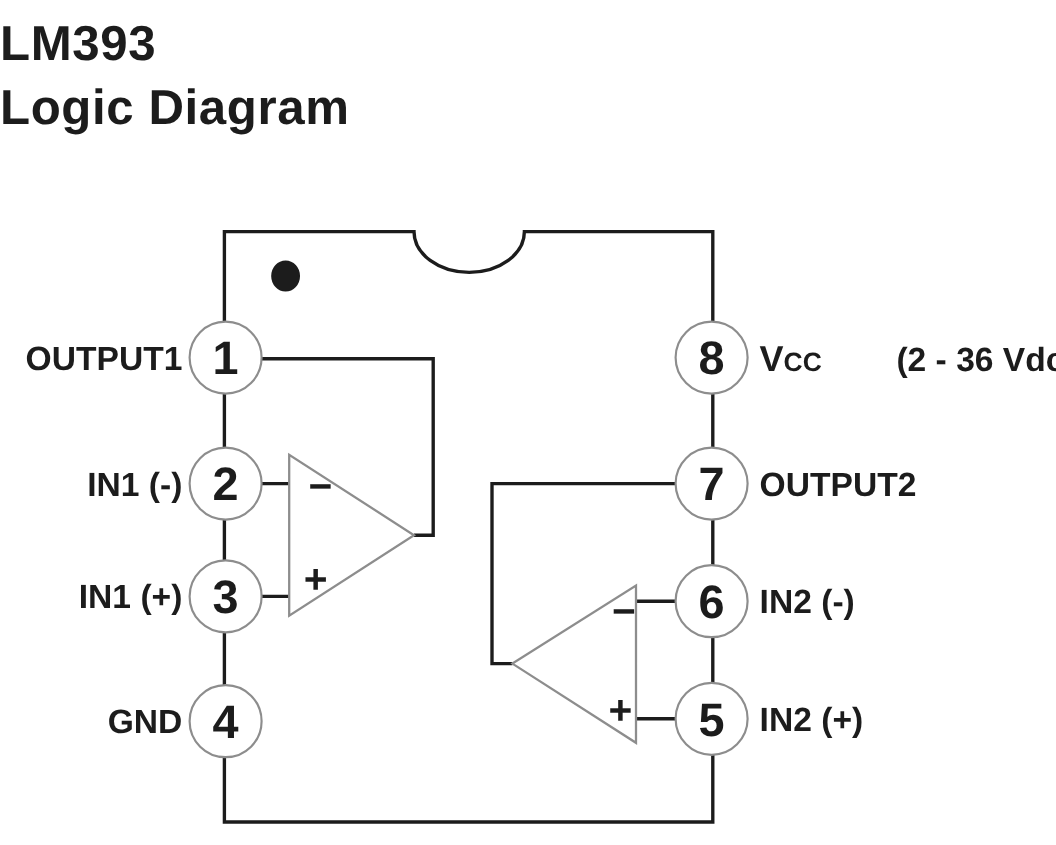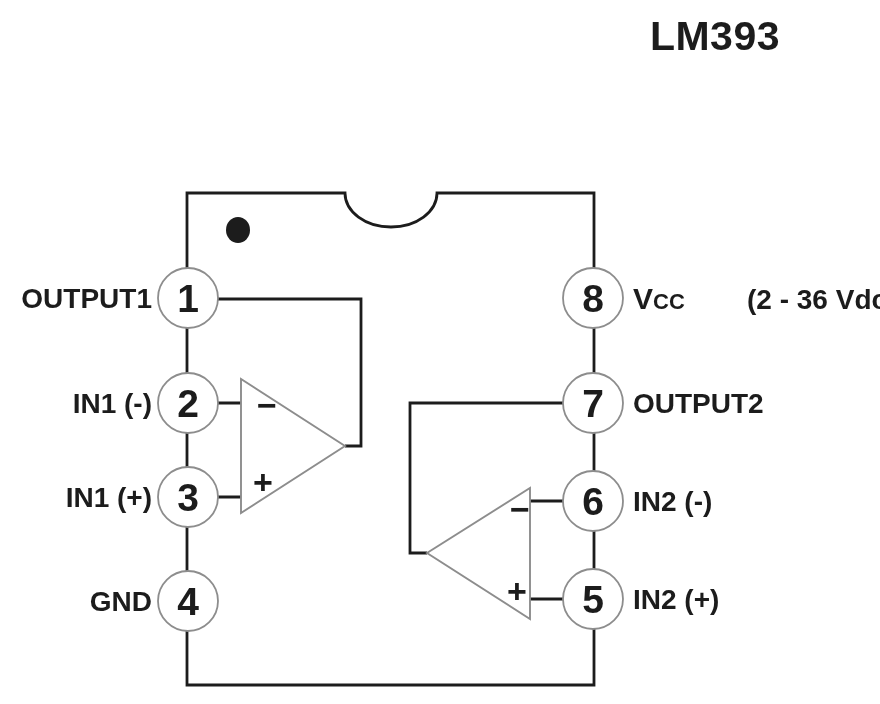--- a/index.html
+++ b/index.html
@@ -5,21 +5,21 @@
   html, body { margin: 0; padding: 0; }
   body {
     width: 880px; height: 704px;
     background: var(--color-background, #ffffff);
     font-family: "Liberation Sans", sans-serif;
     overflow: hidden;
   }
   .stage { position: relative; width: 880px; height: 704px; }
   .title-block {
     position: absolute; top: 10px; left: 0; width: 780px;
-    text-align: right;
+    text-align: left;
     font-weight: bold; font-size: 41px; line-height: 1.3;
     color: var(--color-text, #1c1c1c);
     letter-spacing: 0.5px;
   }
   svg.diagram { position: absolute; top: 0; left: 0; }
   .wire  { stroke: var(--color-line, #1c1c1c); stroke-width: 2.8; fill: none; }
   .outline { stroke: var(--color-line, #1c1c1c); stroke-width: 2.8; fill: none; stroke-linejoin: miter; }
   .tri   { stroke: var(--color-symbol, #8d8d8d); stroke-width: 1.9; fill: #ffffff; }
   .pin-circle { stroke: var(--color-symbol, #8d8d8d); stroke-width: 1.8; fill: #ffffff; }
   .dot   { fill: var(--color-line, #1c1c1c); }
@@ -33,20 +33,21 @@
   .vcc-note { font-size: 28px; font-weight: bold; }
   .sign { font-size: 34px; font-weight: bold; text-anchor: middle; fill: var(--color-line, #1c1c1c); }
 </style>
 </head>
 <body>
 
 <div class="stage">
 
   <div class="title-block">
     <div>LM393</div>
+    <div>Logic Diagram</div>
   </div>
 
   <svg class="diagram" width="880" height="704" viewBox="0 0 880 704">
 
     <path class="outline" d="M 187 685 L 187 193 L 345 193 A 46 34 0 0 0 437 193 L 594 193 L 594 685 Z"></path>
 
     <ellipse class="dot" cx="238" cy="230" rx="12" ry="13"></ellipse>
 
     <path class="wire" d="M 188 299 L 361 299 L 361 446 L 345 446"></path>
     <path class="wire" d="M 188 403 L 241 403"></path>

